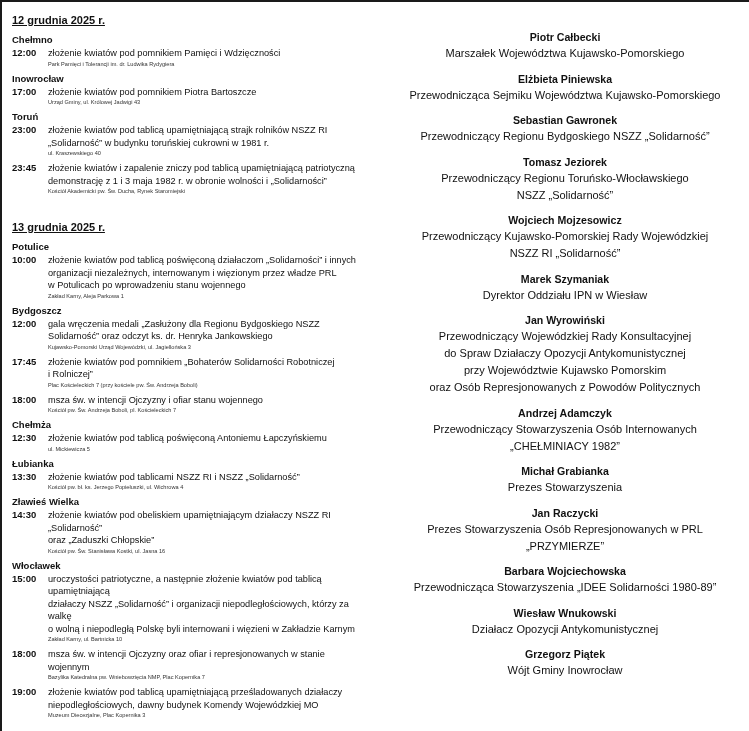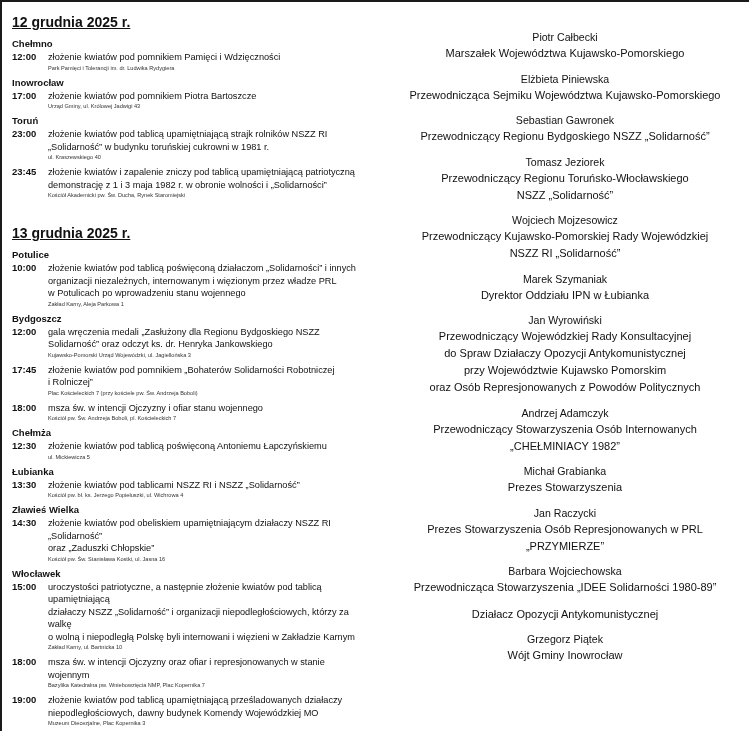--- a/index.html
+++ b/index.html
@@ -3,30 +3,30 @@
 <meta charset="utf-8">
 <style>
   html, body { margin:0; padding:0; background:#ffffff; }
   body { width:749px; height:731px; overflow:hidden; position:relative;
          font-family:"Liberation Sans", "DejaVu Sans", sans-serif; color:#111; }
   .frame { position:absolute; left:0; top:0; width:749px; height:731px;
            border-top:2px solid #1a1a1a; border-left:2px solid #1a1a1a; box-sizing:border-box; }
   .left { position:absolute; left:12px; top:14px; width:355px; }
   .right { position:absolute; left:385px; top:30px; width:360px; text-align:center; }
 
-  .date { font-weight:bold; font-size:14px; text-decoration:underline; margin:0 0 8px 0; }
+  .date { font-weight:bold; font-size:11px; text-decoration:underline; margin:0 0 8px 0; }
   .date.second { margin-top:26px; }
   .city { font-weight:bold; font-size:9.5px; margin:0 0 2px 0; }
   .event { display:flex; margin-bottom:5px; }
   .time { width:36px; flex:none; font-weight:bold; font-size:9.5px; line-height:12.5px; }
   .desc { font-size:9.2px; line-height:12.5px; }
   .place { font-size:5.6px; line-height:8px; color:#333; }
 
   .person { margin-bottom:9.5px; }
-  .pname { font-weight:normal; font-size:10.6px; line-height:15px; }
+  .pname { font-weight:bold; font-size:10.6px; line-height:15px; }
   .prole { font-size:11px; line-height:17px; }
 </style>
 </head>
 <body>
 
 <div class="frame"></div>
 
 <div class="left" id="schedule">
     <div class="date">12 grudnia 2025 r.</div>
     <div class="city">Chełmno</div>
@@ -168,21 +168,21 @@
         <div class="prole">Przewodniczący Regionu Toruńsko-Włocławskiego</div>
         <div class="prole">NSZZ „Solidarność”</div>
       </div>
       <div class="person">
         <div class="pname">Wojciech Mojzesowicz</div>
         <div class="prole">Przewodniczący Kujawsko-Pomorskiej Rady Wojewódzkiej</div>
         <div class="prole">NSZZ RI „Solidarność”</div>
       </div>
       <div class="person">
         <div class="pname">Marek Szymaniak</div>
-        <div class="prole">Dyrektor Oddziału IPN w Łubianka</div>
+        <div class="prole">Dyrektor Oddziału IPN w Wiesław</div>
       </div>
       <div class="person">
         <div class="pname">Jan Wyrowiński</div>
         <div class="prole">Przewodniczący Wojewódzkiej Rady Konsultacyjnej</div>
         <div class="prole">do Spraw Działaczy Opozycji Antykomunistycznej</div>
         <div class="prole">przy Województwie Kujawsko Pomorskim</div>
         <div class="prole">oraz Osób Represjonowanych z Powodów Politycznych</div>
       </div>
       <div class="person">
         <div class="pname">Andrzej Adamczyk</div>
@@ -196,20 +196,21 @@
       <div class="person">
         <div class="pname">Jan Raczycki</div>
         <div class="prole">Prezes Stowarzyszenia Osób Represjonowanych w PRL</div>
         <div class="prole">„PRZYMIERZE”</div>
       </div>
       <div class="person">
         <div class="pname">Barbara Wojciechowska</div>
         <div class="prole">Przewodnicząca Stowarzyszenia „IDEE Solidarności 1980-89”</div>
       </div>
       <div class="person">
+        <div class="pname">Wiesław Wnukowski</div>
         <div class="prole">Działacz Opozycji Antykomunistycznej</div>
       </div>
       <div class="person">
         <div class="pname">Grzegorz Piątek</div>
         <div class="prole">Wójt Gminy Inowrocław</div>
       </div>
     </div>
 
 </div>
 

